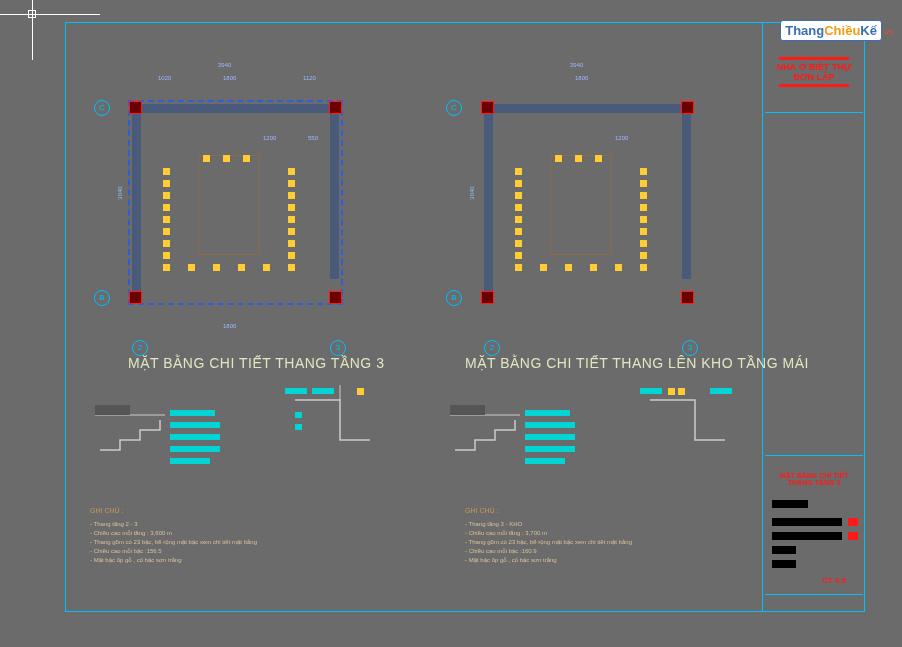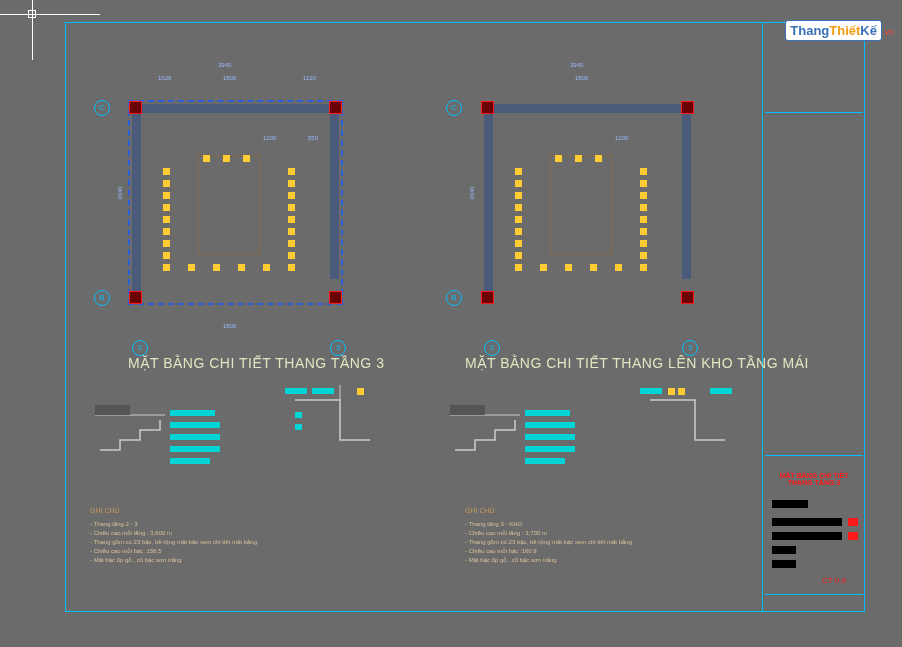--- a/index.html
+++ b/index.html
@@ -37,36 +37,42 @@
 <body>
 
 <div class="cad-canvas">
   <div class="crosshair-h"></div>
   <div class="crosshair-v"></div>
   <div class="crosshair-box"></div>
 
   <div class="sheet-border"></div>
   <div class="divider-v"></div>
 
+  <div class="titlebar-red" style="top:55px;left:765px">
+    <div class="red-underline"></div>
+    <div>NHÀ Ở BIỆT THỰ</div>
+    <div>ĐƠN LẬP</div>
+    <div class="red-underline"></div>
+  </div>
   <div style="position:absolute;top:112px;left:765px;width:98px;height:1px;background:#00bfff"></div>
   <div style="position:absolute;top:455px;left:765px;width:98px;height:1px;background:#00bfff"></div>
 
   <div class="titlebar-red" style="top:472px;left:765px;font-size:7px">
     <div>MẶT BẰNG CHI TIẾT</div>
     <div>THANG TẦNG 3</div>
   </div>
 
   <div class="block-black" style="top:500px;left:772px;width:36px"></div>
   <div class="block-black" style="top:518px;left:772px;width:70px"></div>
   <div class="block-red" style="top:518px;left:848px"></div>
   <div class="block-black" style="top:532px;left:772px;width:70px"></div>
   <div class="block-red" style="top:532px;left:848px"></div>
   <div class="block-black" style="top:546px;left:772px;width:24px"></div>
   <div class="block-black" style="top:560px;left:772px;width:24px"></div>
-  <div class="ct-label" style="top:576px;left:822px;color:#ff1a1a;font-weight:normal">CT 0.9</div>
+  <div class="ct-label" style="top:576px;left:822px;color:#ff1a1a;font-weight:bold">CT 0.9</div>
   <div style="position:absolute;top:594px;left:765px;width:98px;height:1px;background:#00bfff"></div>
 
   <div class="drawing" style="top:40px;left:88px;width:310px;height:350px">
     <div class="plan-outline" style="top:60px;left:40px;width:215px;height:205px"></div>
     <div class="plan-wall" style="top:64px;left:44px;width:207px;height:9px"></div>
     <div class="plan-wall" style="top:64px;left:44px;width:9px;height:197px"></div>
     <div class="plan-wall" style="top:64px;left:242px;width:9px;height:175px"></div>
     <div class="plan-column" style="top:61px;left:41px"></div>
     <div class="plan-column" style="top:61px;left:241px"></div>
     <div class="plan-column" style="top:251px;left:41px"></div>
@@ -219,17 +225,17 @@
   <div class="ghichu-body" style="top:520px;left:465px">
     <div>- Thang tầng 3 - KHO</div>
     <div>- Chiều cao mỗi tầng : 3,700 m</div>
     <div>- Thang gồm có 23 bậc, bề rộng mặt bậc xem chi tiết mặt bằng</div>
     <div>- Chiều cao mỗi bậc :160.9</div>
     <div>- Mặt bậc ốp gỗ , cổ bậc sơn trắng</div>
   </div>
 
   <div class="logo">
     <span class="logo-box">
-      <span class="logo-file">Thang</span><span class="logo-thiet">Thiết</span><span class="logo-ke">Kế</span>
+      <span class="logo-file">Thang</span><span class="logo-thiet">Chiều</span><span class="logo-ke">Kế</span>
     </span><span class="logo-vn">.vn</span>
   </div>
 
 </div>
 
 </body></html>

